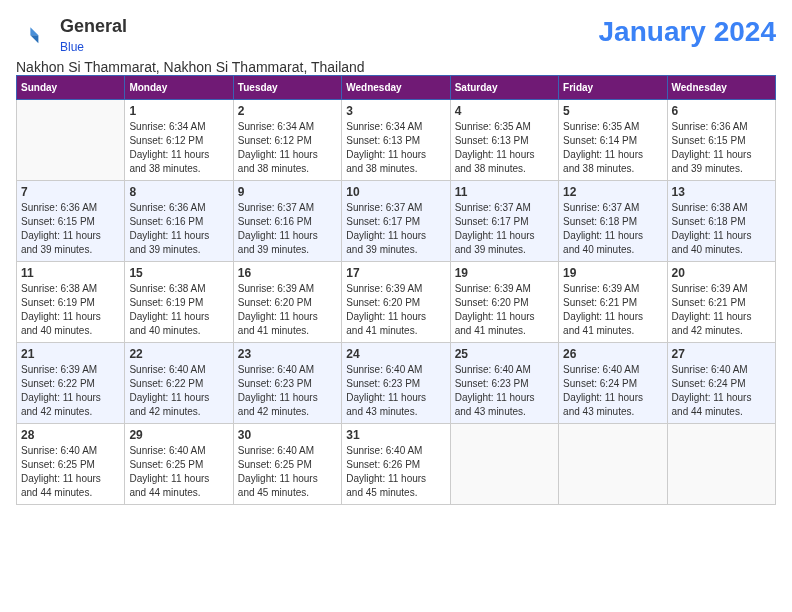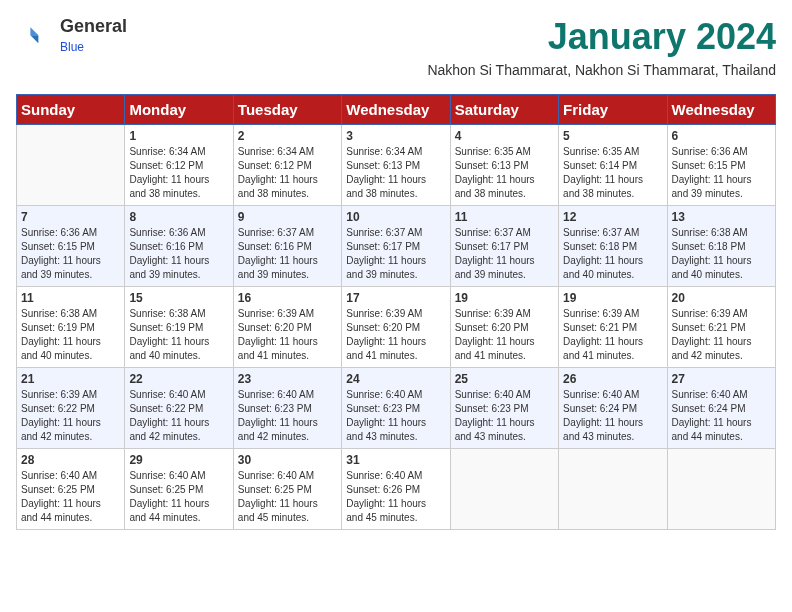--- a/index.html
+++ b/index.html
@@ -32,43 +32,43 @@
       color: #1d4ed8;
     }
     .logo-icon {
       width: 24px;
       height: 24px;
     }
     .title-block {
       text-align: right;
     }
     .month-year {
-      font-size: 36px;
+      font-size: 28px;
       font-weight: bold;
-      color: #0f766e;
+      color: #3b82f6;
       text-align: center;
     }
     .location {
       font-size: 14px;
       color: #333;
       font-weight: normal;
-      text-align: right;
-      margin-bottom: 16px;
+      text-align: left;
+      margin-bottom: 0;
     }
     .calendar-table {
       width: 100%;
       border-collapse: collapse;
       font-size: 11px;
     }
     .calendar-table thead tr th {
-      background-color: #b91c1c;
+      background-color: #701a75;
       color: #fff;
       padding: 6px 4px;
       text-align: left;
-      font-size: 15px;
+      font-size: 10px;
       border: 1px solid #3a62b4;
     }
     .calendar-table tbody tr td {
       border: 1px solid #ccc;
       vertical-align: top;
       padding: 4px;
       min-height: 70px;
       width: 108px;
     }
     .calendar-table tbody tr td.empty {

